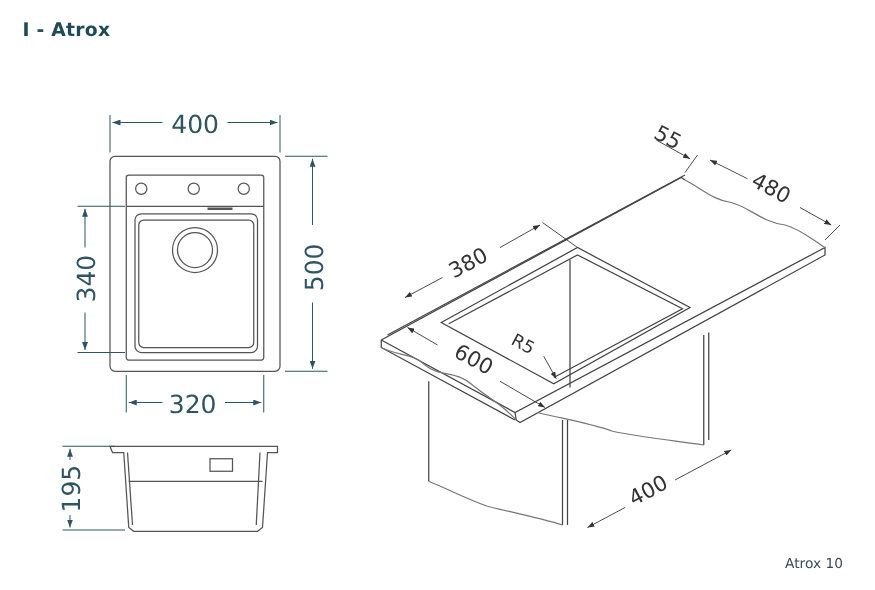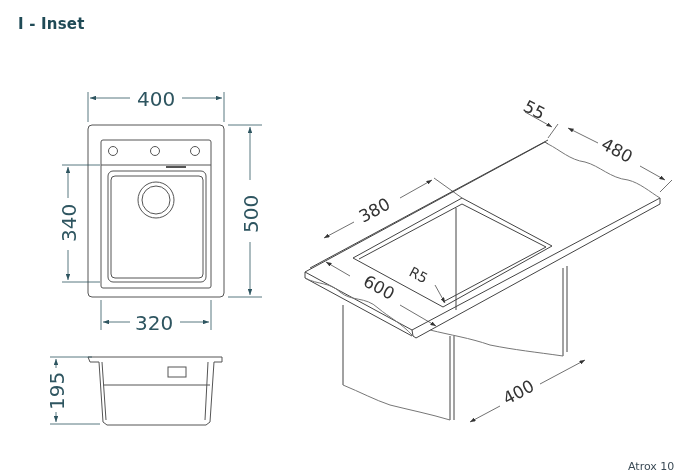--- a/index.html
+++ b/index.html
@@ -1,28 +1,28 @@
 <!DOCTYPE html>
 <html><head>
 <meta charset="utf-8">
 <style>
   html, body { margin: 0; padding: 0; background: #ffffff; }
   body { width: 700px; height: 472px; position: relative; overflow: hidden;
          font-family: "DejaVu Sans", "Liberation Sans", sans-serif; }
   #title { position: absolute; left: 18px; top: 15px; font-size: 15px; font-weight: bold;
            color: #1f4a56; letter-spacing: 0.2px; }
-  #model { position: absolute; left: 628px; top: 460px; font-size: 11px; color: #3a4a55; }
+  #model { position: absolute; left: 628px; top: 444px; font-size: 11px; color: #3a4a55; }
   svg { position: absolute; left: 0; top: 0; }
   .dimt { fill: #2e5560; font-size: 20px; }
   .dimi { fill: #333; font-size: 17px; }
 </style>
 </head>
 <body>
 
-<div id="title">I - Inset</div>
+<div id="title">I - Atrox</div>
 <div id="model">Atrox 10</div>
 
 <svg width="700" height="472" viewBox="0 0 700 472">
   <defs>
     <marker id="arT" markerWidth="8" markerHeight="6" refX="8" refY="3" orient="auto-start-reverse">
       <path d="M0,0 L8,3 L0,6 z" fill="#2e5560"></path>
     </marker>
     <marker id="arG" markerWidth="8" markerHeight="6" refX="8" refY="3" orient="auto-start-reverse">
       <path d="M0,0 L8,3 L0,6 z" fill="#333"></path>
     </marker>

